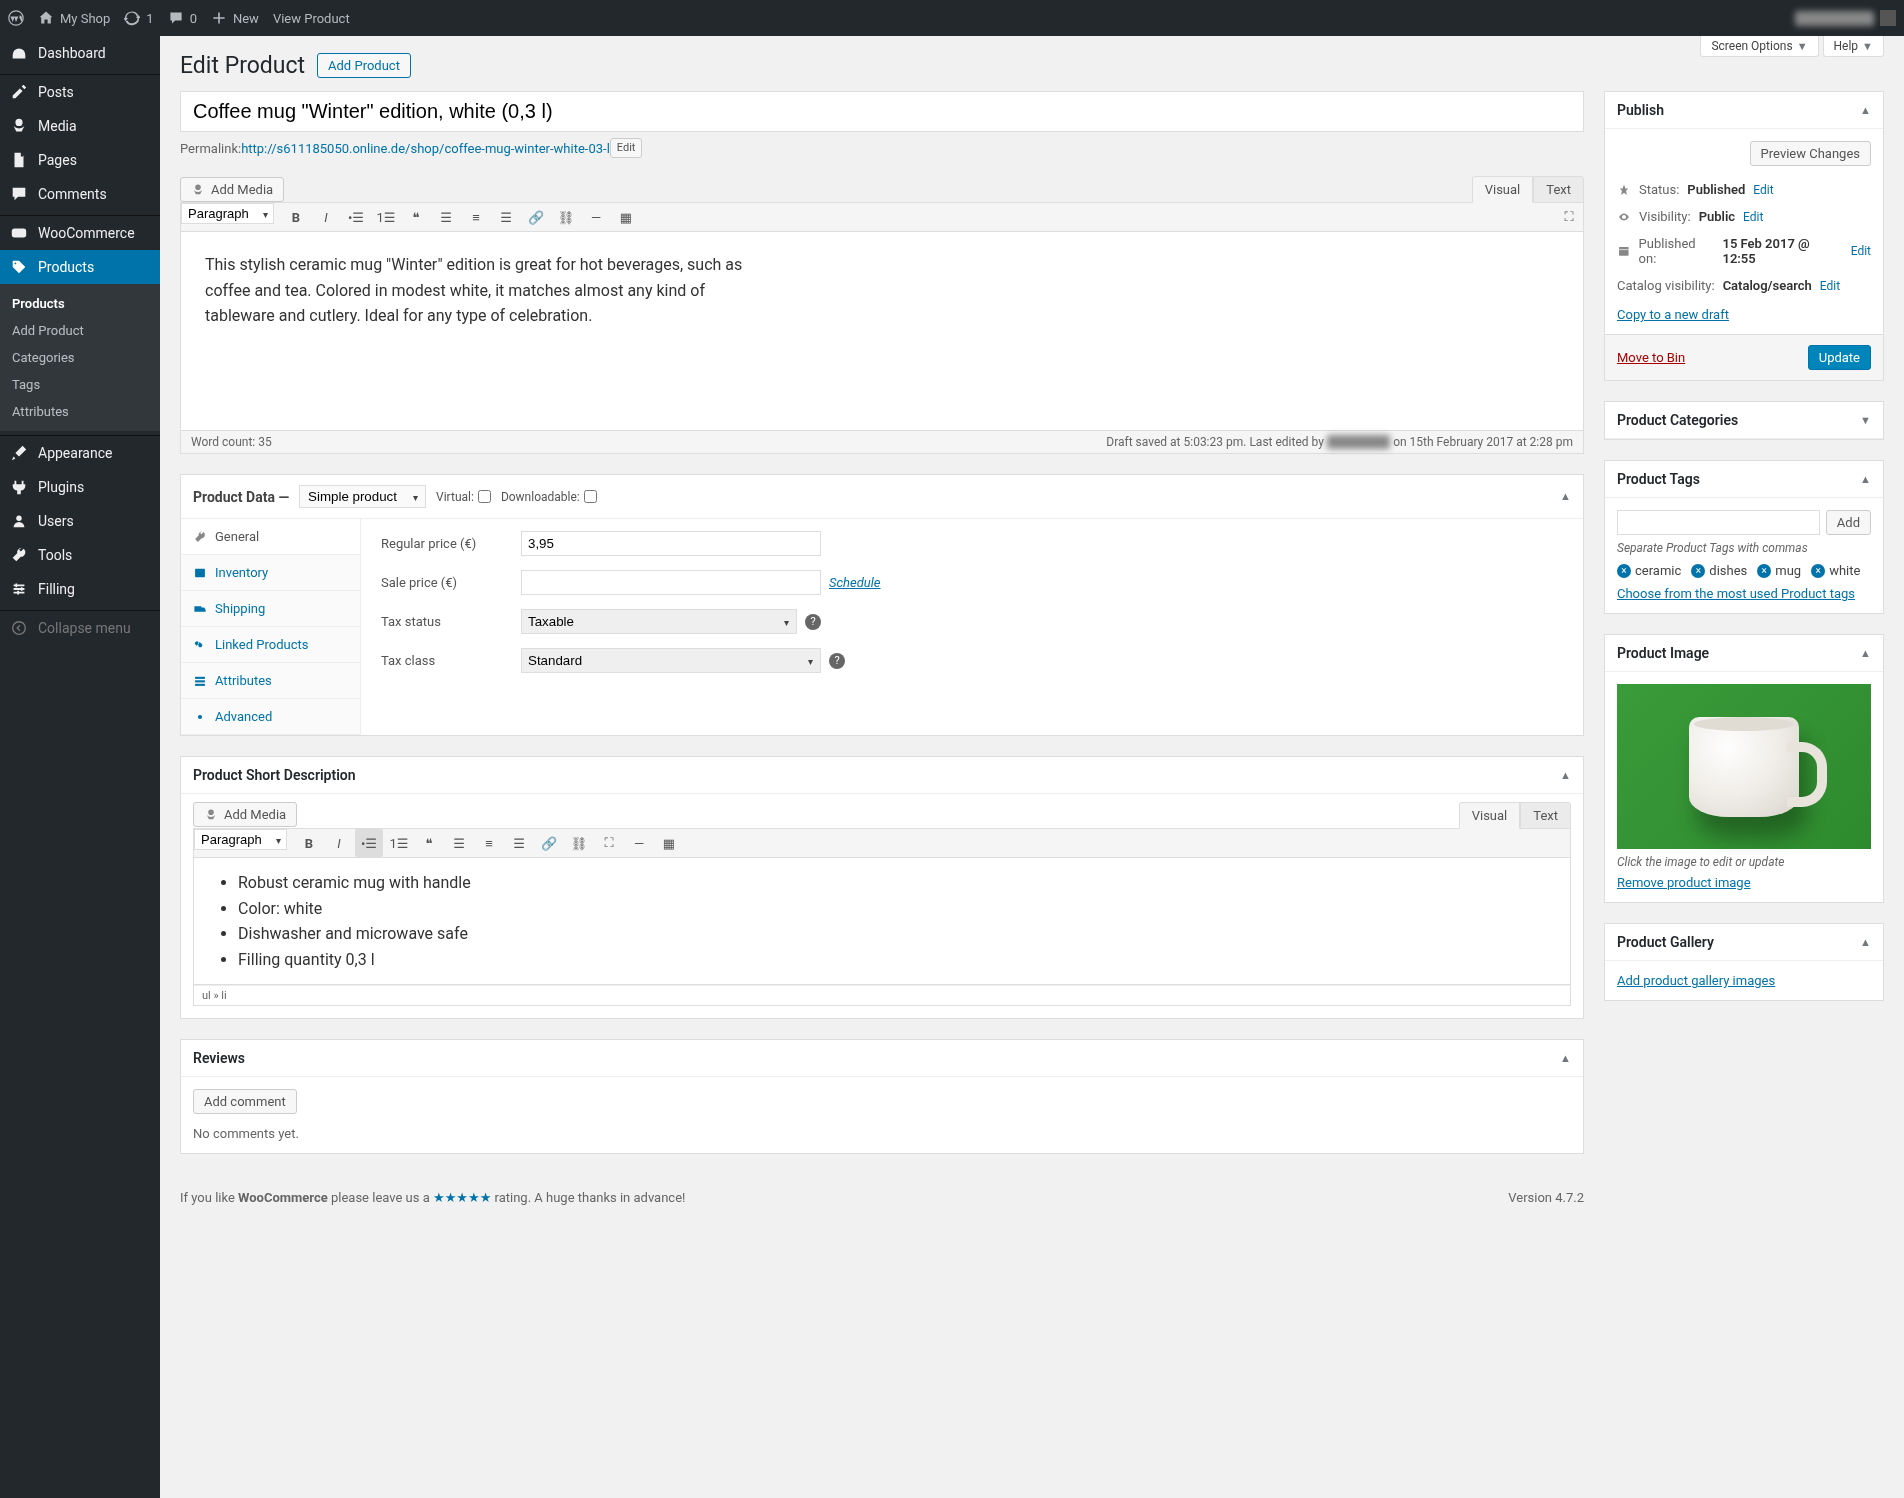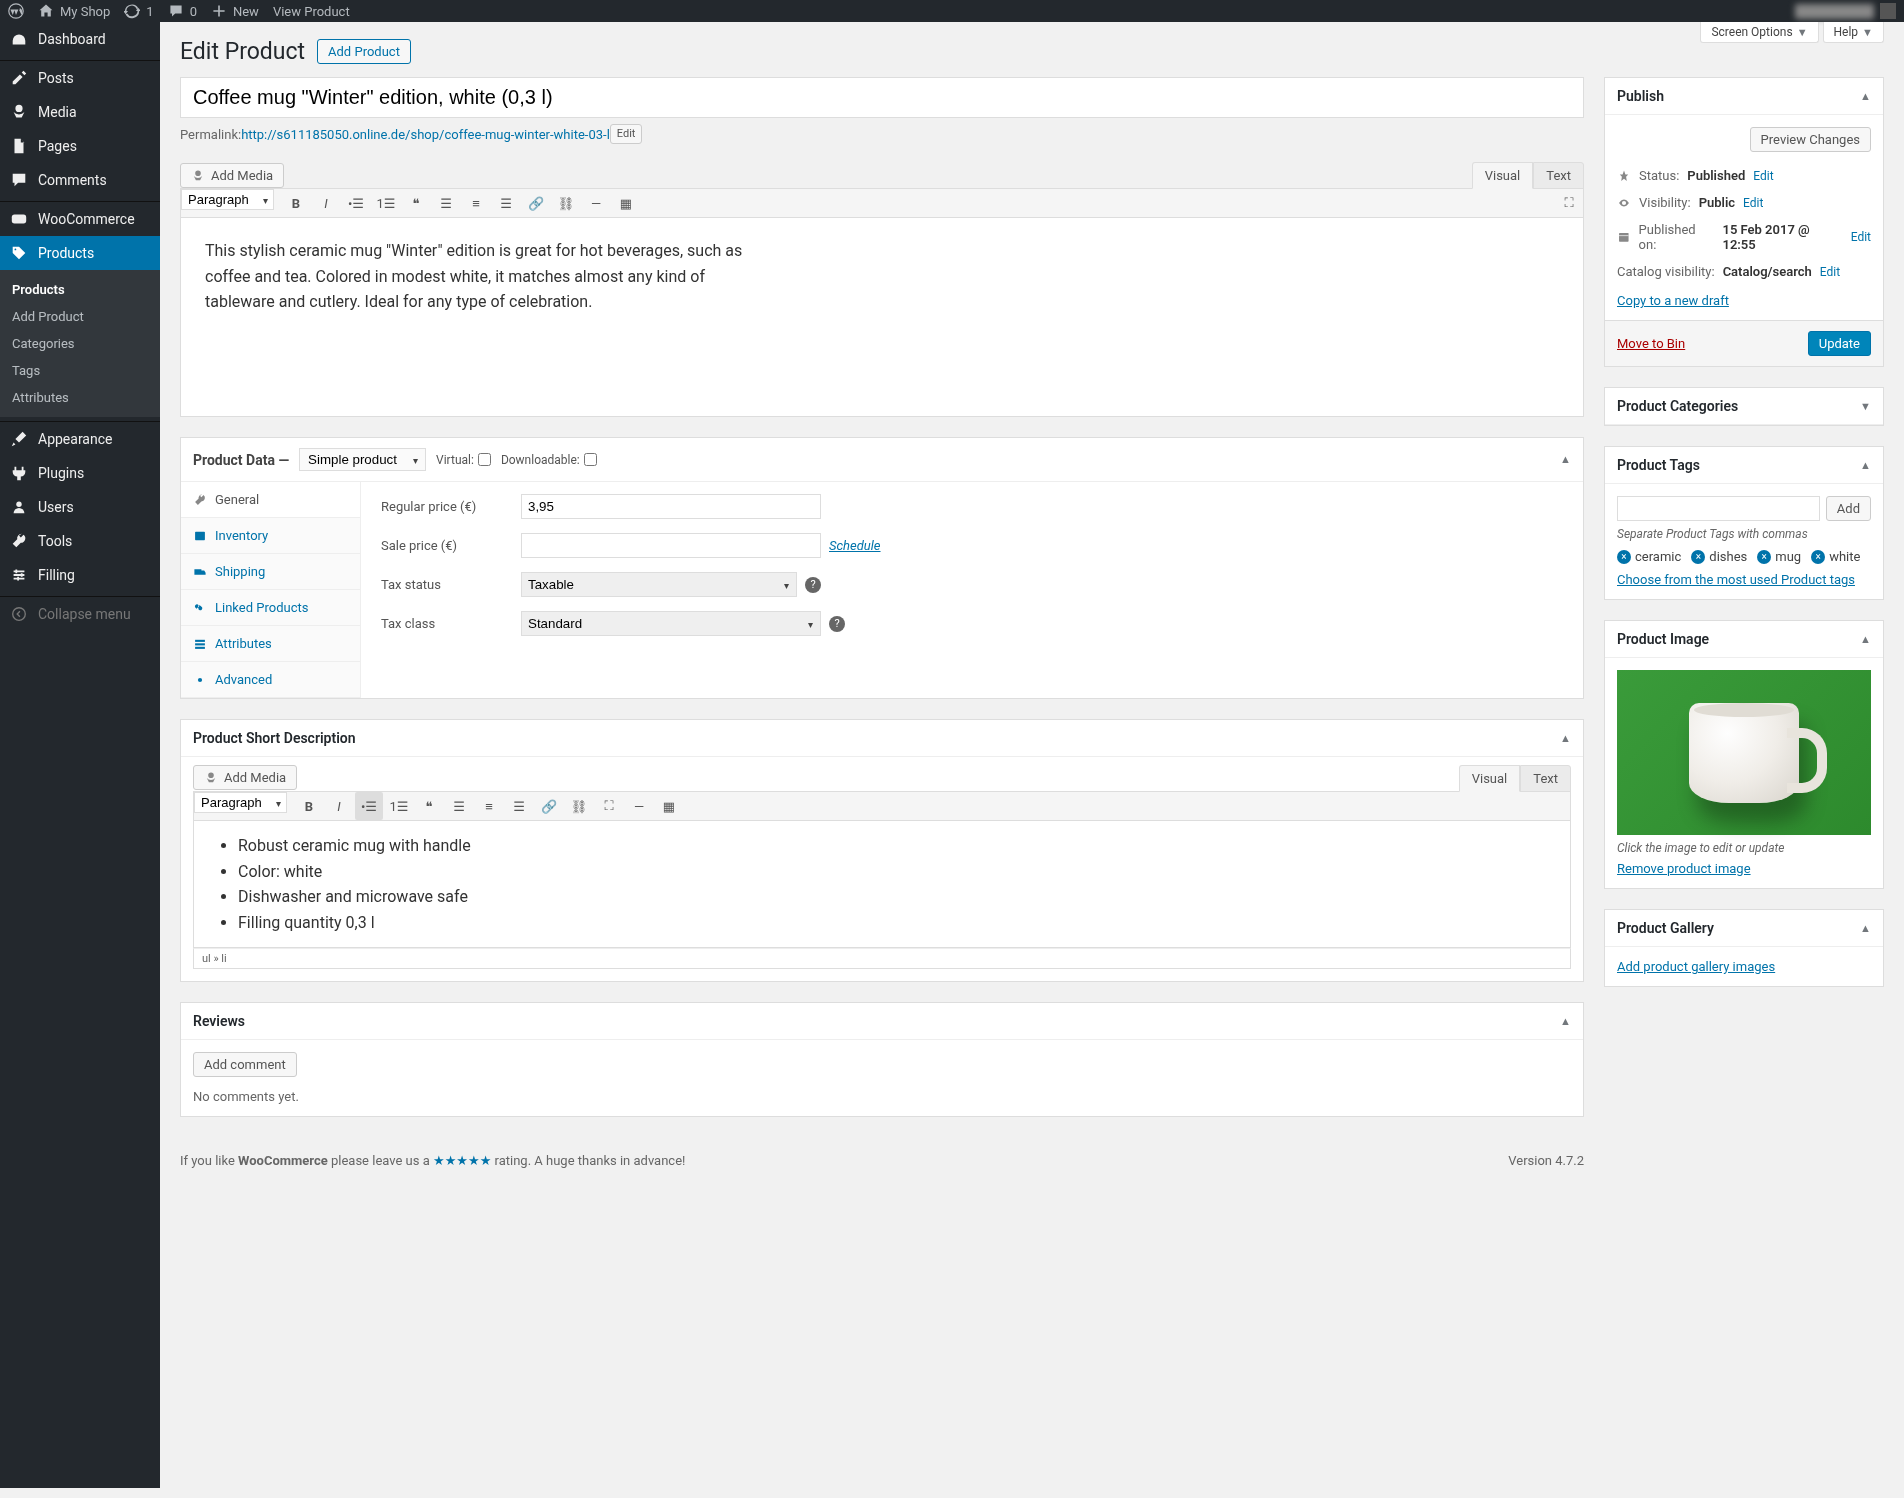--- a/index.html
+++ b/index.html
@@ -1,20 +1,20 @@
 <!DOCTYPE html>
 <html><head>
 <meta charset="utf-8">
 <style>
 * { box-sizing: border-box; margin: 0; padding: 0; }
 body { font-family: -apple-system, BlinkMacSystemFont, "Segoe UI", Roboto, sans-serif; font-size: 13px; color: #444; background: #f1f1f1; }
 a { color: #0073aa; text-decoration: none; }
 
 
-.adminbar { background: #23282d; color: #eee; height: 22px; display: flex; align-items: center; padding: 0 8px; font-size: 13px; justify-content: space-between; }
+.adminbar { background: #23282d; color: #eee; height: 36px; display: flex; align-items: center; padding: 0 8px; font-size: 13px; justify-content: space-between; }
 .adminbar-left, .adminbar-right { display: flex; align-items: center; gap: 14px; }
 .adminbar-item { display: flex; align-items: center; gap: 6px; color: #b4b9be; cursor: pointer; }
 .wp-icon { width: 16px; height: 16px; fill: currentColor; }
 .avatar-box { width: 16px; height: 16px; background: #555; }
 
 
 .wrap { display: flex; min-height: calc(100vh - 32px); }
 .sidebar { width: 160px; background: #23282d; color: #eee; flex-shrink: 0; }
 .menu-item { display: flex; align-items: center; gap: 10px; padding: 8px 10px; color: #eee; cursor: pointer; font-size: 14px; }
 .menu-item.current { background: #0073aa; color: #fff; position: relative; }
@@ -311,20 +311,24 @@
             <div class="tb-btn">🔗</div>
             <div class="tb-btn">⛓</div>
             <div class="tb-btn">—</div>
             <div class="tb-btn">▦</div>
             <div style="flex:1"></div>
             <div class="tb-btn">⛶</div>
           </div>
           <div class="editor-body">
             <p style="max-width:560px">This stylish ceramic mug "Winter" edition is great for hot beverages, such as coffee and tea. Colored in modest white, it matches almost any kind of tableware and cutlery. Ideal for any type of celebration.</p>
           </div>
+          <div class="editor-footer">
+            <span>Word count: 35</span>
+            <span><span>Draft saved at 5:03:23 pm. Last edited by</span> <span class="blurred">user</span> <span>on 15th February 2017 at 2:28 pm</span></span>
+          </div>
         </div>
 
         
         <div class="box" style="margin-top:20px">
           <div class="pd-header">
             <strong><span>Product Data</span> —</strong>
             <div class="pd-select-wrap"><select class="pd-select"><option>Simple product</option></select></div>
             <label class="pd-check">
                 <span>Virtual:</span> 
                 <input type="checkbox" style="">

